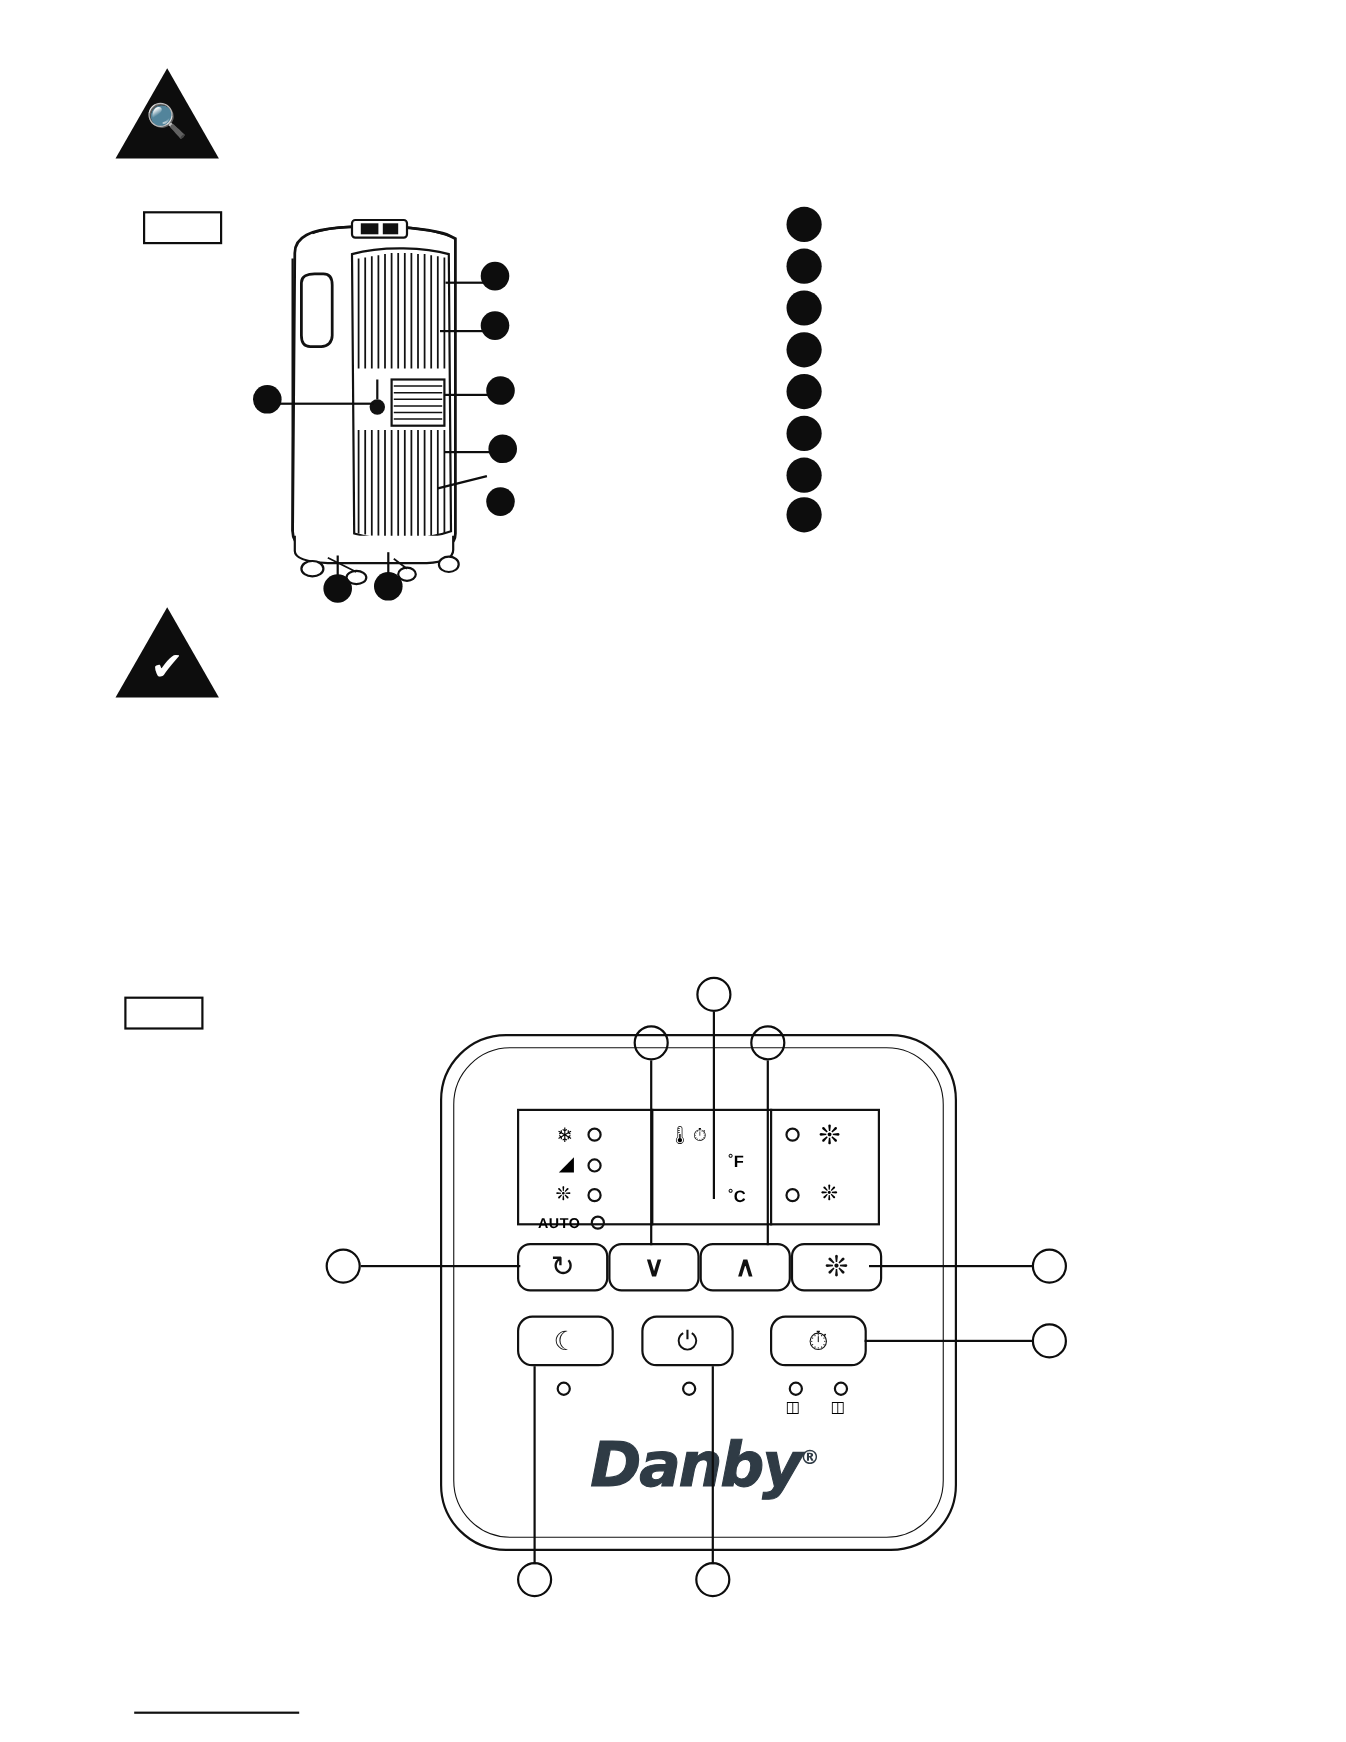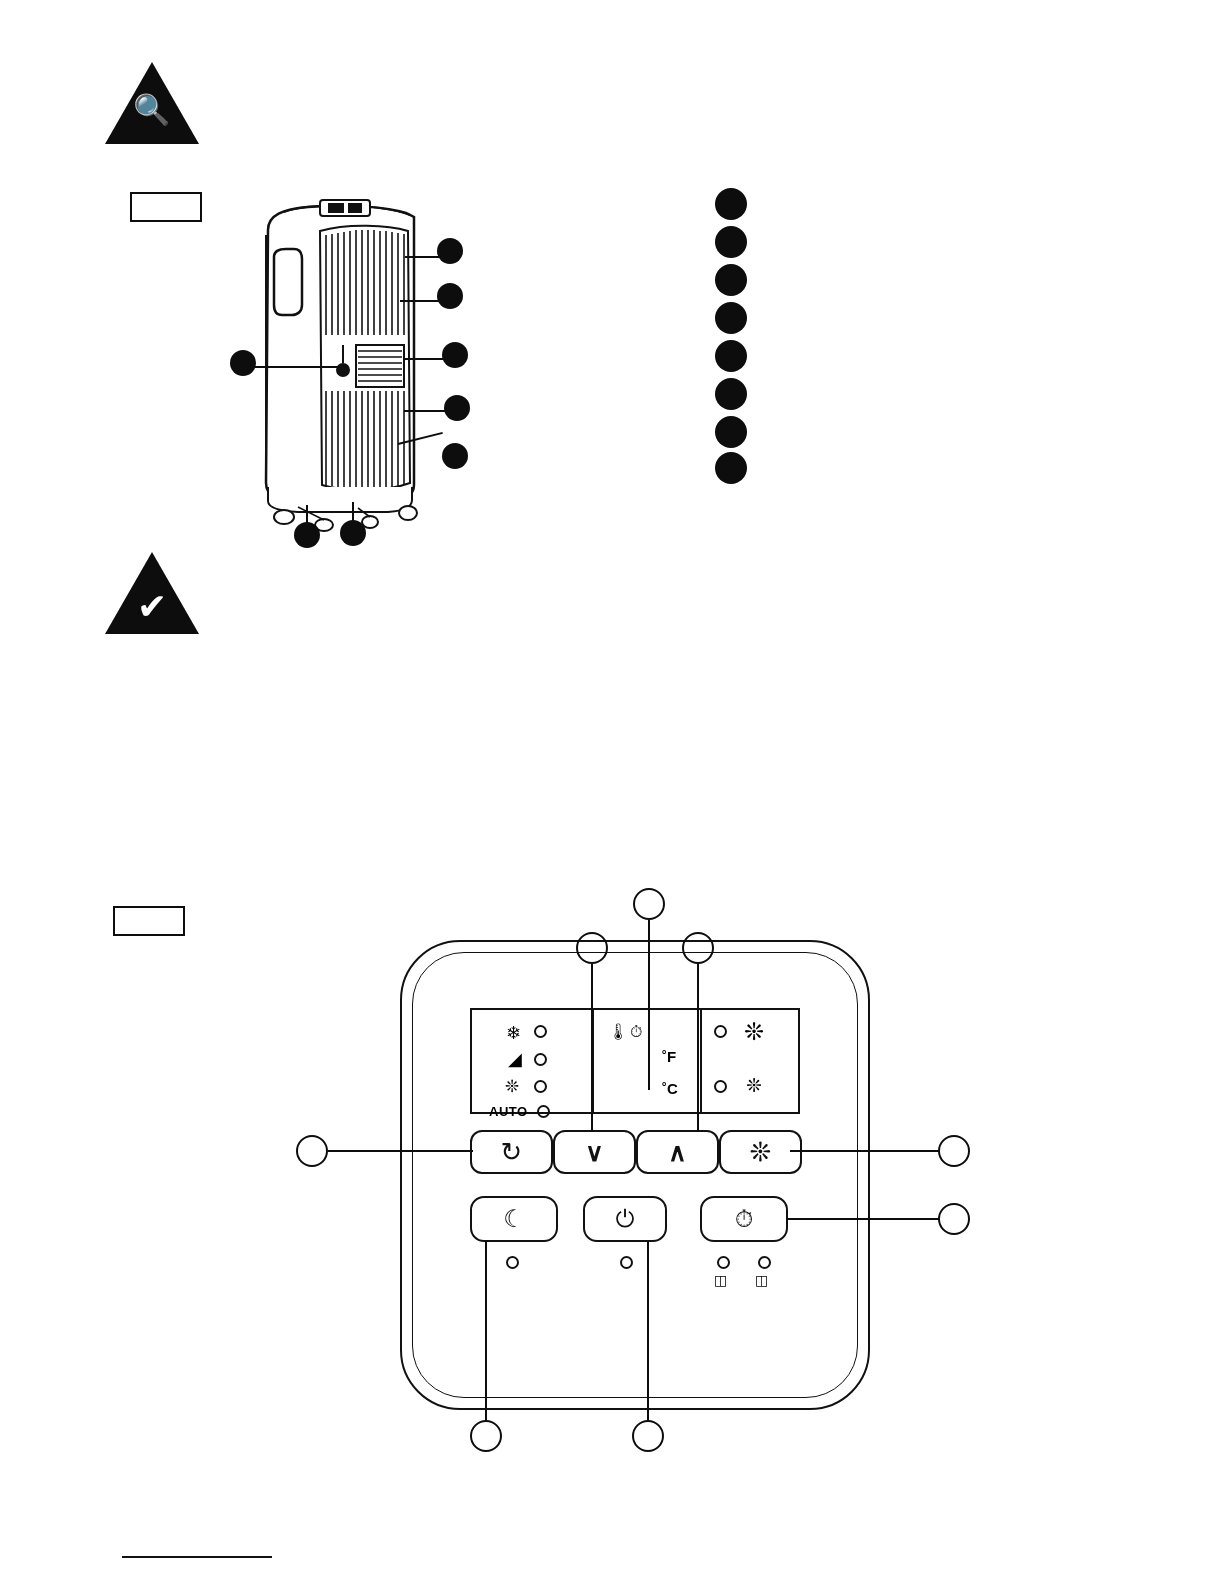--- a/index.html
+++ b/index.html
@@ -315,20 +315,21 @@
     <span style="font-size:24px; font-family:'DejaVu Sans',sans-serif;">⏱</span>
   </div>
 
   <div class="led" style="left:506px; top:1256px;"></div>
   <div class="led" style="left:620px; top:1256px;"></div>
   <div class="led" style="left:717px; top:1256px;"></div>
   <div class="led" style="left:758px; top:1256px;"></div>
   <div class="abs" style="left:714px; top:1272px; font-size:14px; font-family:'DejaVu Sans',sans-serif;">◫</div>
   <div class="abs" style="left:755px; top:1272px; font-size:14px; font-family:'DejaVu Sans',sans-serif;">◫</div>
 
+  <div class="danby"><span>Danby</span><sup>®</sup></div>
 
   <div class="circle-open abs" style="left:633px; top:888px; width:32px; height:32px;"></div>
   <div class="leader abs" style="left:648px; top:920px; width:2px; height:170px;"></div>
 
   <div class="circle-open abs" style="left:576px; top:932px; width:32px; height:32px;"></div>
   <div class="leader abs" style="left:591px; top:964px; width:2px; height:168px;"></div>
 
   <div class="circle-open abs" style="left:682px; top:932px; width:32px; height:32px;"></div>
   <div class="leader abs" style="left:697px; top:964px; width:2px; height:168px;"></div>
 

